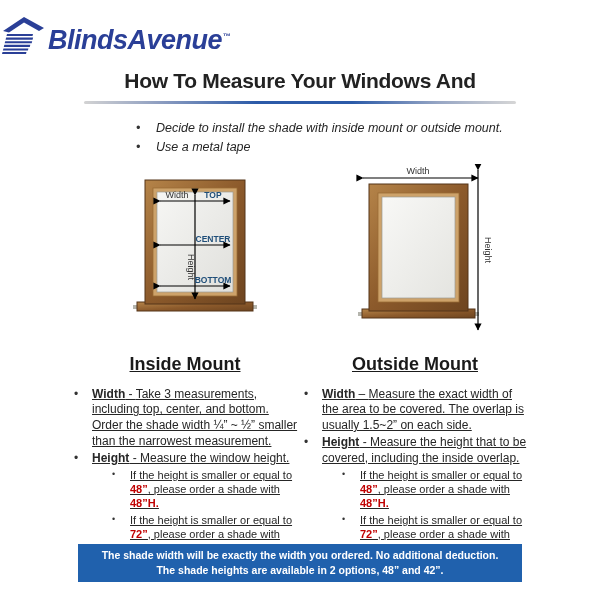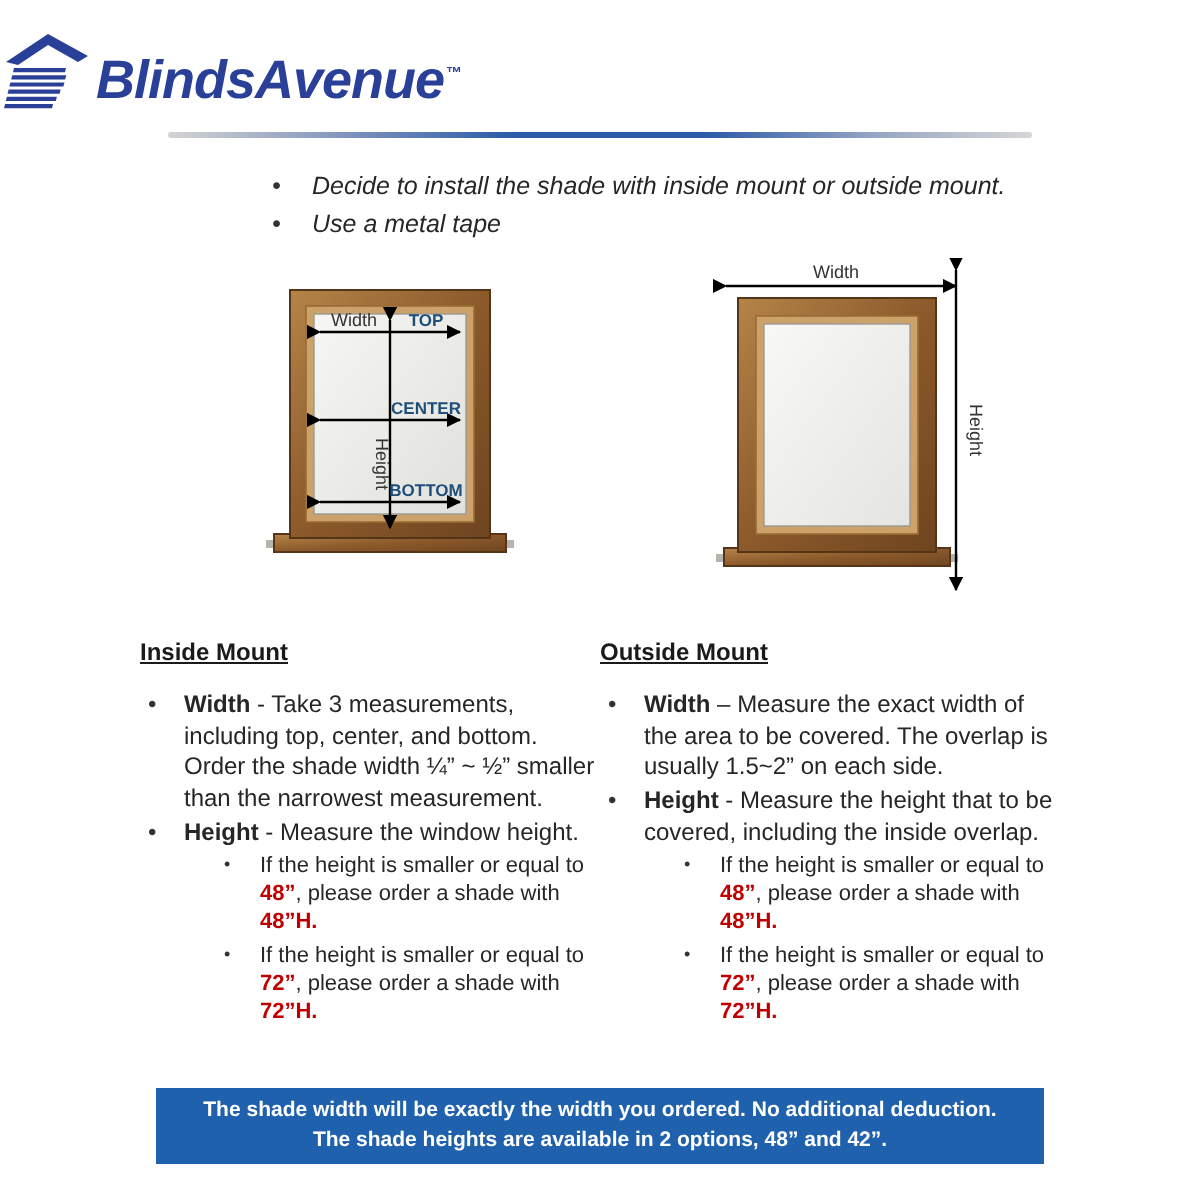--- a/index.html
+++ b/index.html
@@ -25,26 +25,26 @@
   
   .diagrams { position:relative; height:176px; margin-top:6px; }
   .diag-left  { position:absolute; left:133px; top:8px; }
   .diag-right { position:absolute; left:352px; top:0px; }
   svg text { font-family:"Liberation Sans", sans-serif; }
   .dim-label   { font-size:9px; fill:#333; }
   .blue-label  { font-size:8.5px; font-weight:bold; fill:#1f4e79; }
 
   
   .headings { display:flex; padding:0 70px; margin-top:14px; }
-  .headings div { width:230px; font-size:12px; font-weight:bold; text-decoration:underline; color:#1a1a1a; }
+  .headings div { width:230px; text-align:center; font-size:18px; font-weight:bold; text-decoration:underline; color:#1a1a1a; }
 
   
   .columns { display:flex; padding:0 70px; margin-top:12px; }
   .col { width:230px; font-size:12px; line-height:1.32; }
-  .col ul { list-style:none; }
+  .col ul { list-style:none;text-decoration:underline; }
   .col > ul > li { position:relative; padding-left:22px; margin-bottom:1px; }
   .col > ul > li::before { content:"•"; position:absolute; left:4px; color:#333; }
   .sub { margin-top:1px; }
   .sub li { position:relative; padding-left:24px; margin-left:14px; font-size:11px; line-height:1.3; margin-bottom:2px; }
   .sub li::before { content:"•"; position:absolute; left:6px; font-size:9px; top:1px; color:#333; }
   .red { color:#c00000; font-weight:bold; }
   b { font-weight:bold; }
 
   
   .footer { position:absolute; left:78px; top:532px; width:444px; background:#2061ad; color:#ffffff;
@@ -64,20 +64,21 @@
         <rect x="12" y="27.2" width="27" height="2.1" fill="#2a3f97"></rect>
         <rect x="12" y="30.8" width="26" height="2.1" fill="#2a3f97"></rect>
         <rect x="12" y="34.4" width="25" height="2.1" fill="#2a3f97"></rect>
         <rect x="12" y="38" width="24" height="2.1" fill="#2a3f97"></rect>
       </g>
     </svg>
     <div class="wordmark"><span>BlindsAvenue</span><span class="tm">™</span></div>
   </div>
 
   <div class="title">
+    <div>How To Measure Your Windows And</div>
   </div>
   <div class="divider"></div>
 
   <ul class="intro">
     <li>Decide to install the shade with inside mount or outside mount.</li>
     <li>Use a metal tape</li>
   </ul>
 
   <div class="diagrams">
 

